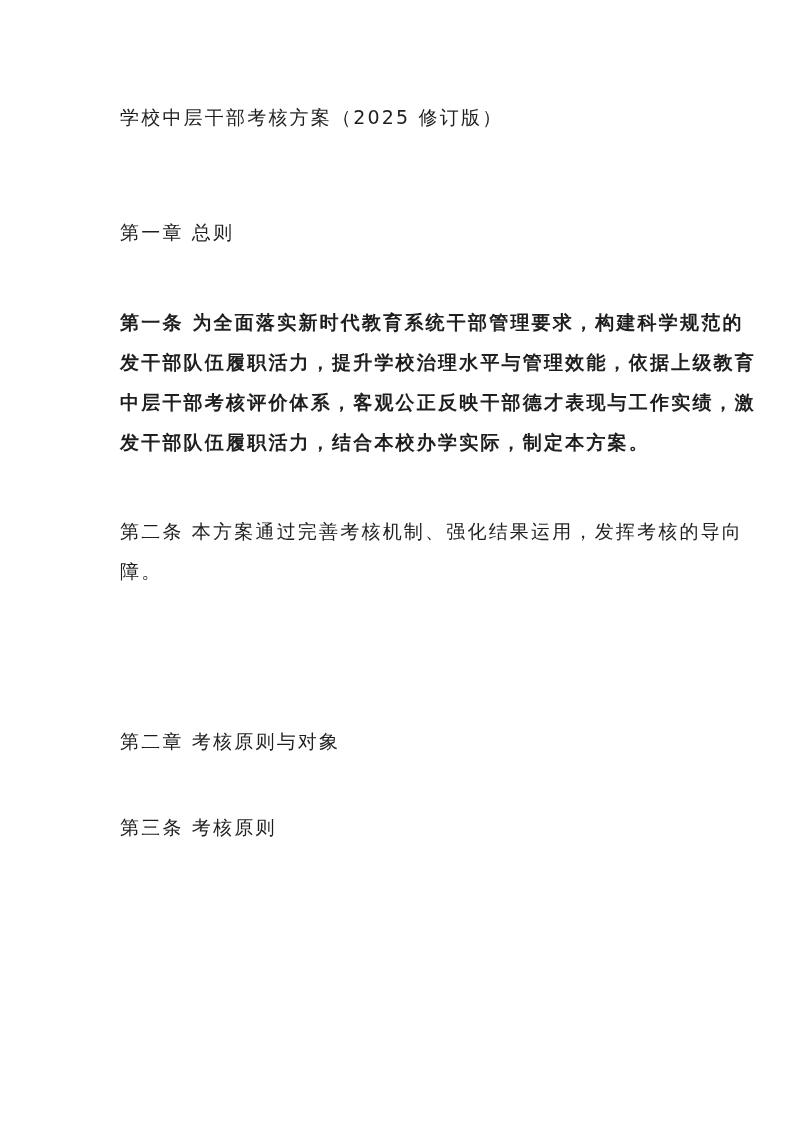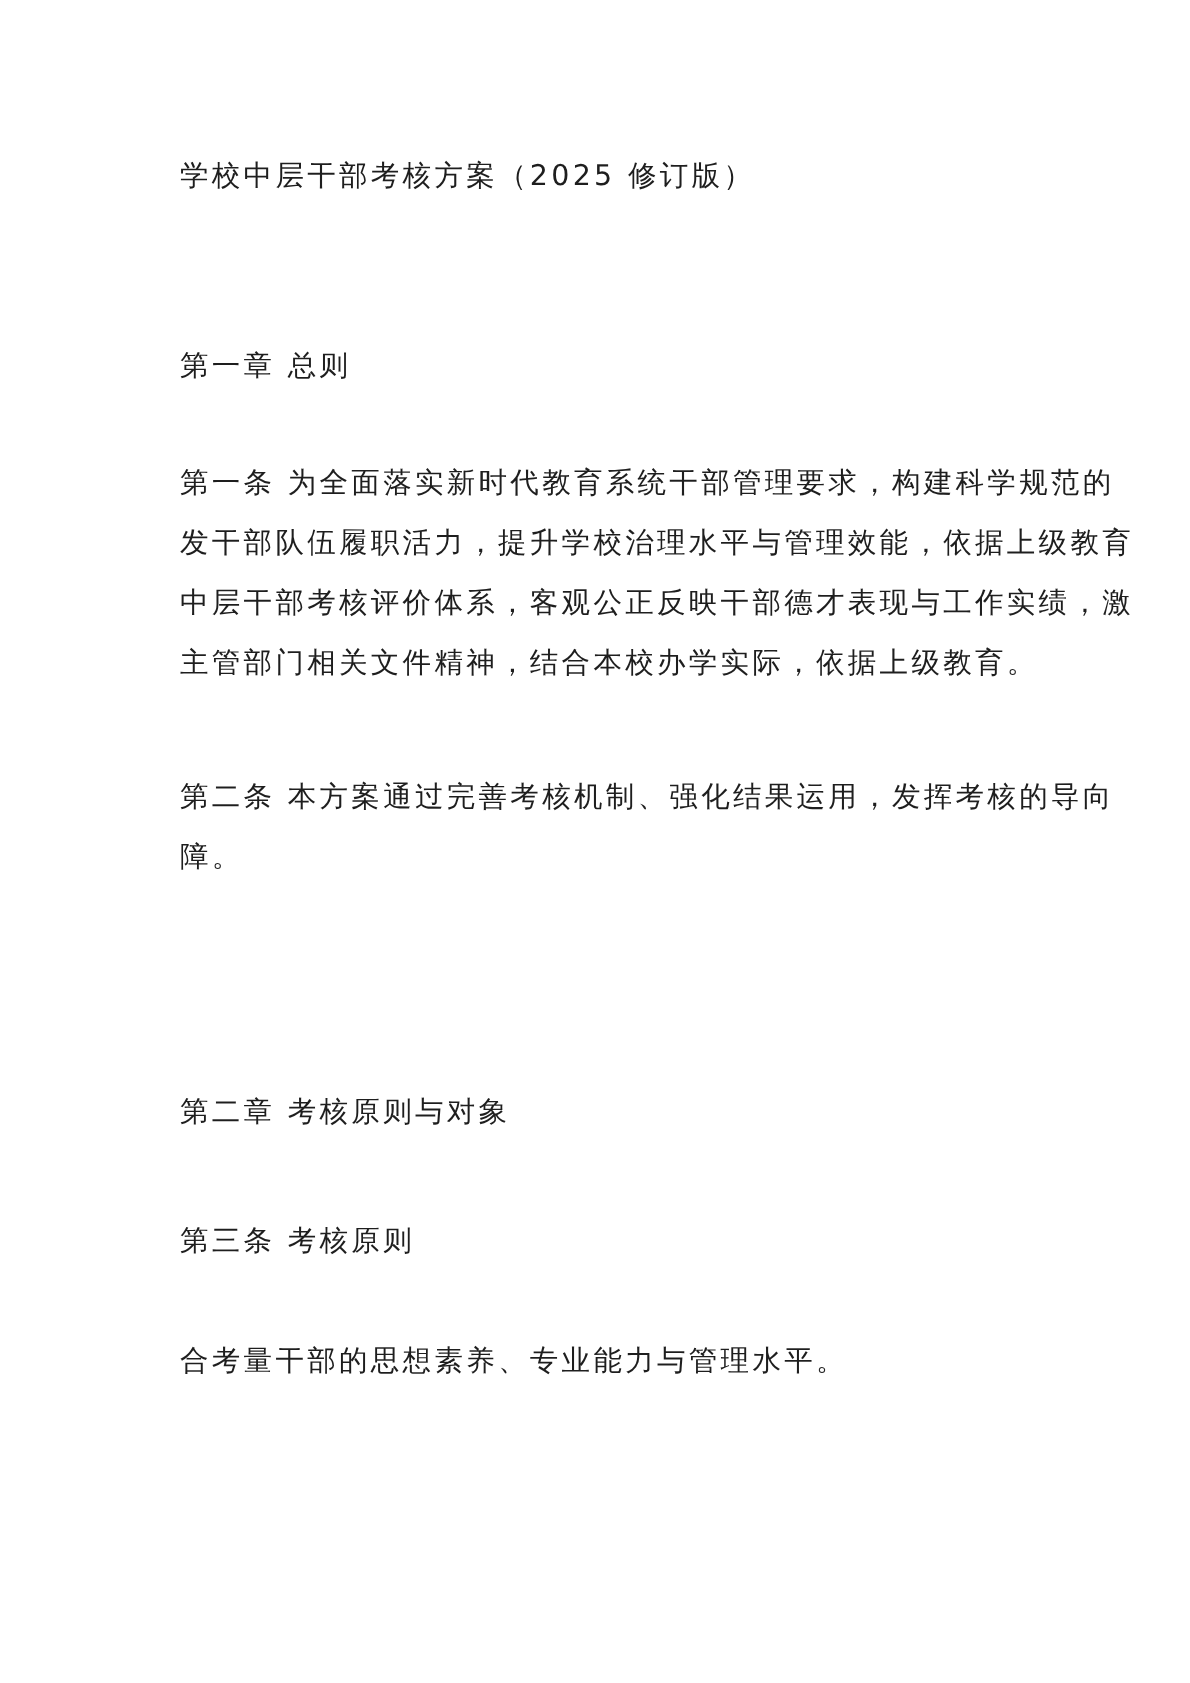--- a/index.html
+++ b/index.html
@@ -46,35 +46,34 @@
       height: 40px;
     }
   </style>
 </head>
 <body>
 
 <div class="page">
 
   <div class="line" style="top:105px;">学校中层干部考核方案（2025 修订版）</div>
 
-  <div class="line" style="top:232px;">第一章 总则</div>
+  <div class="line" style="top:220px;">第一章 总则</div>
 
-  <div class="para" style="top:302px;">
+  <div class="para" style="top:302px;font-weight:bold;">
     <span class="row">第一条 为全面落实新时代教育系统干部管理要求，构建科学规范的</span>
     <span class="row">发干部队伍履职活力，提升学校治理水平与管理效能，依据上级教育</span>
     <span class="row">中层干部考核评价体系，客观公正反映干部德才表现与工作实绩，激</span>
-    <span class="row">主管部门相关文件精神，结合本校办学实际，依据上级教育。</span>
+    <span class="row">发干部队伍履职活力，结合本校办学实际，制定本方案。</span>
   </div>
 
   <div class="para" style="top:511px;">
     <span class="row">第二条 本方案通过完善考核机制、强化结果运用，发挥考核的导向</span>
     <span class="row">障。</span>
   </div>
 
   <div class="line" style="top:729px;">第二章 考核原则与对象</div>
 
   <div class="line" style="top:815px;">第三条 考核原则</div>
 
   <div class="para" style="top:887px;">
-    <span class="row">合考量干部的思想素养、专业能力与管理水平。</span>
   </div>
 
 </div>
 
 </body></html>

